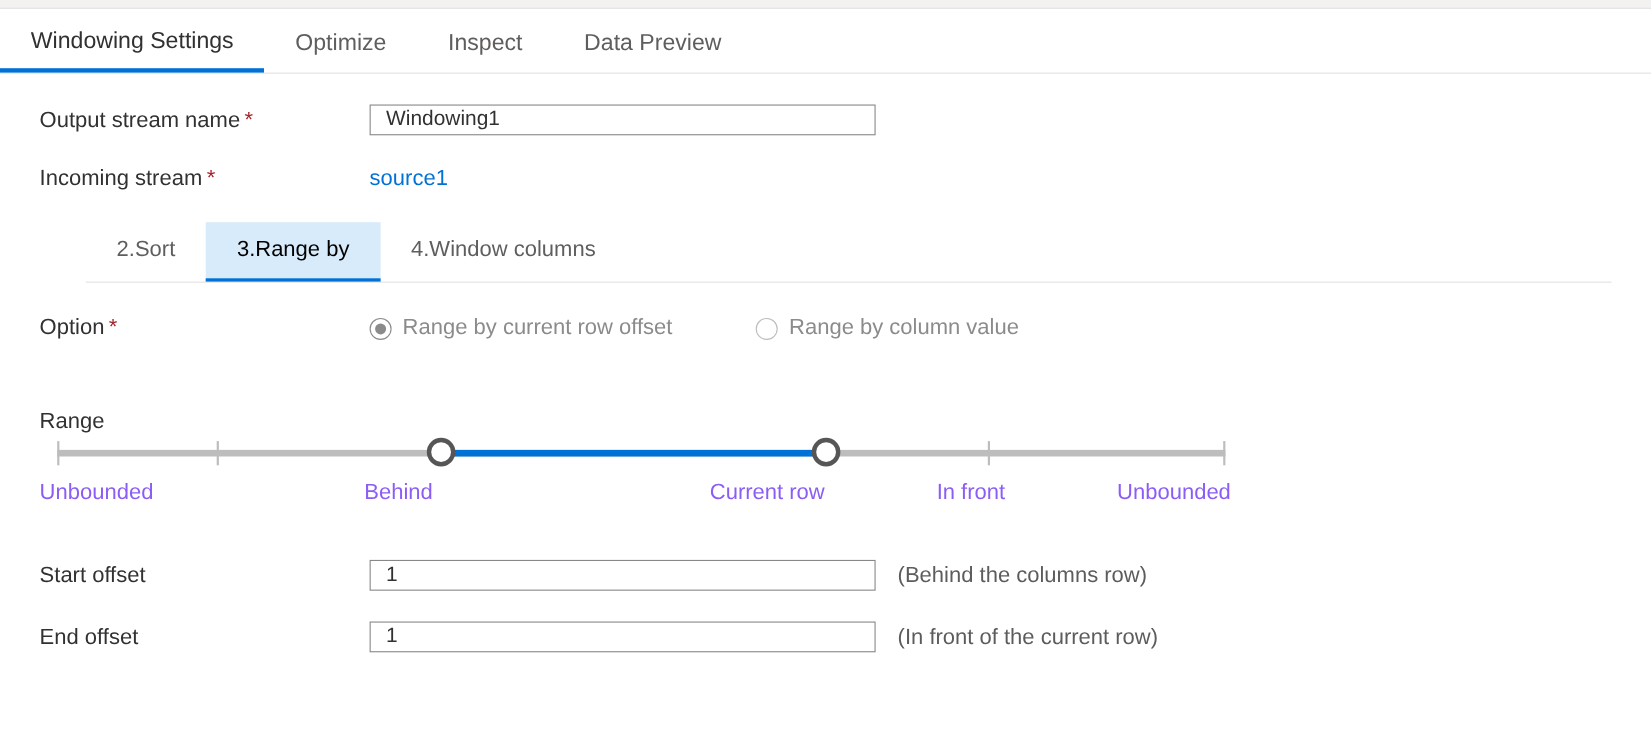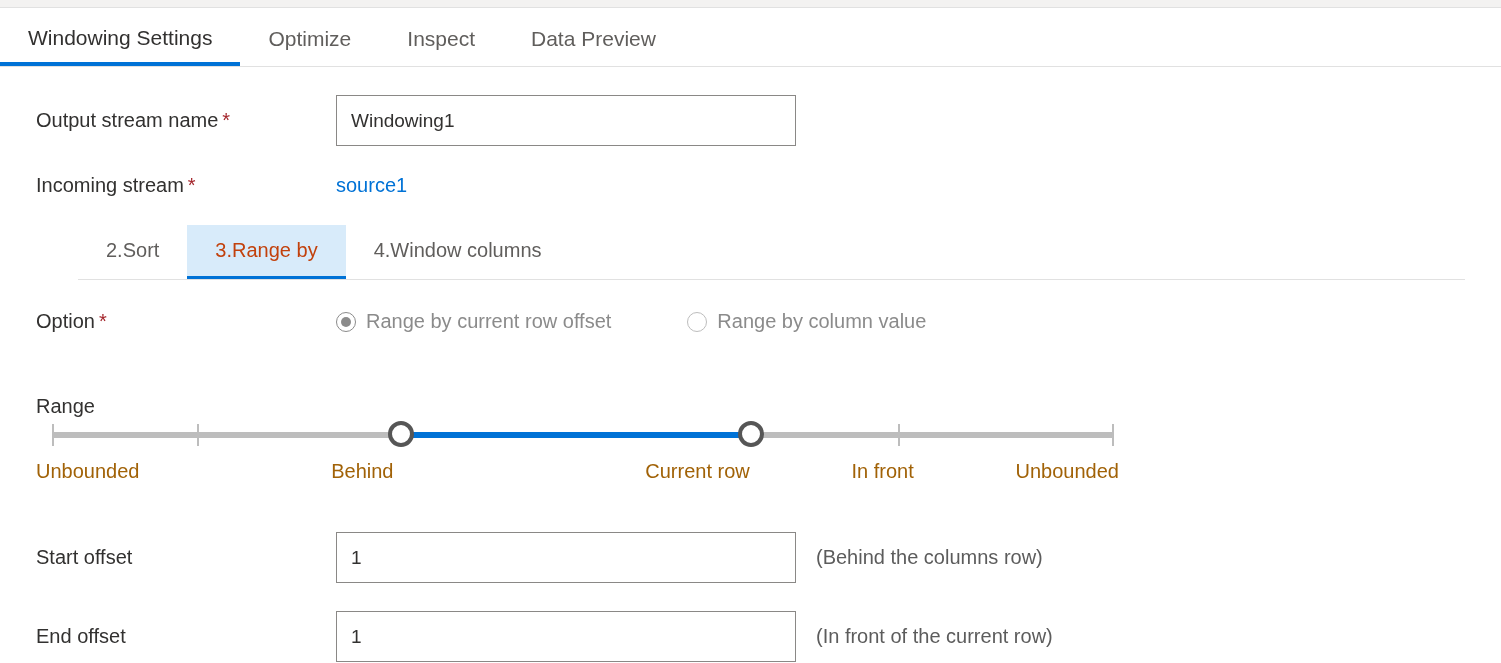--- a/index.html
+++ b/index.html
@@ -45,21 +45,21 @@
     margin-bottom: 28px;
   }
   .field-label {
     width: 300px;
     font-size: 20px;
     color: #323130;
   }
   .req { color: #a4262c; margin-left: 4px; }
   .text-input {
     width: 460px;
-    height: 51px;
+    height: 28px;
     border: 1px solid #8a8886;
     padding: 4px 14px;
     font-size: 19px;
     font-family: inherit;
     color: #323130;
   }
   .link-val {
     color: #0072d6;
     font-size: 20px;
     cursor: pointer;
@@ -74,21 +74,21 @@
   }
   .subtab {
     padding: 14px 28px;
     font-size: 20px;
     color: #605e5c;
     cursor: pointer;
     border-bottom: 3px solid transparent;
   }
   .subtab.active {
     background: #d8ebfa;
-    color: #c2410c;
+    color: #000000;
     border-bottom: 3px solid #0072d6;
   }
 
   
   .radio-group { display: flex; gap: 76px; align-items: center; }
   .radio {
     display: inline-flex;
     align-items: center;
     gap: 10px;
     color: #8b8b8b;
@@ -143,21 +143,21 @@
     background: #ffffff;
     border: 4px solid #565656;
     transform: translateX(-13px);
   }
   .slider-labels {
     position: absolute;
     left: 0; right: 0; top: 36px;
     display: flex;
     justify-content: space-between;
     font-size: 20px;
-    color: #a16207;
+    color: #8b5cf6;
   }
   .slider-labels span { white-space: nowrap; }
 
   .hint {
     margin-left: 20px;
     color: #5c5c5c;
     font-size: 20px;
   }
 </style>
 </head>

